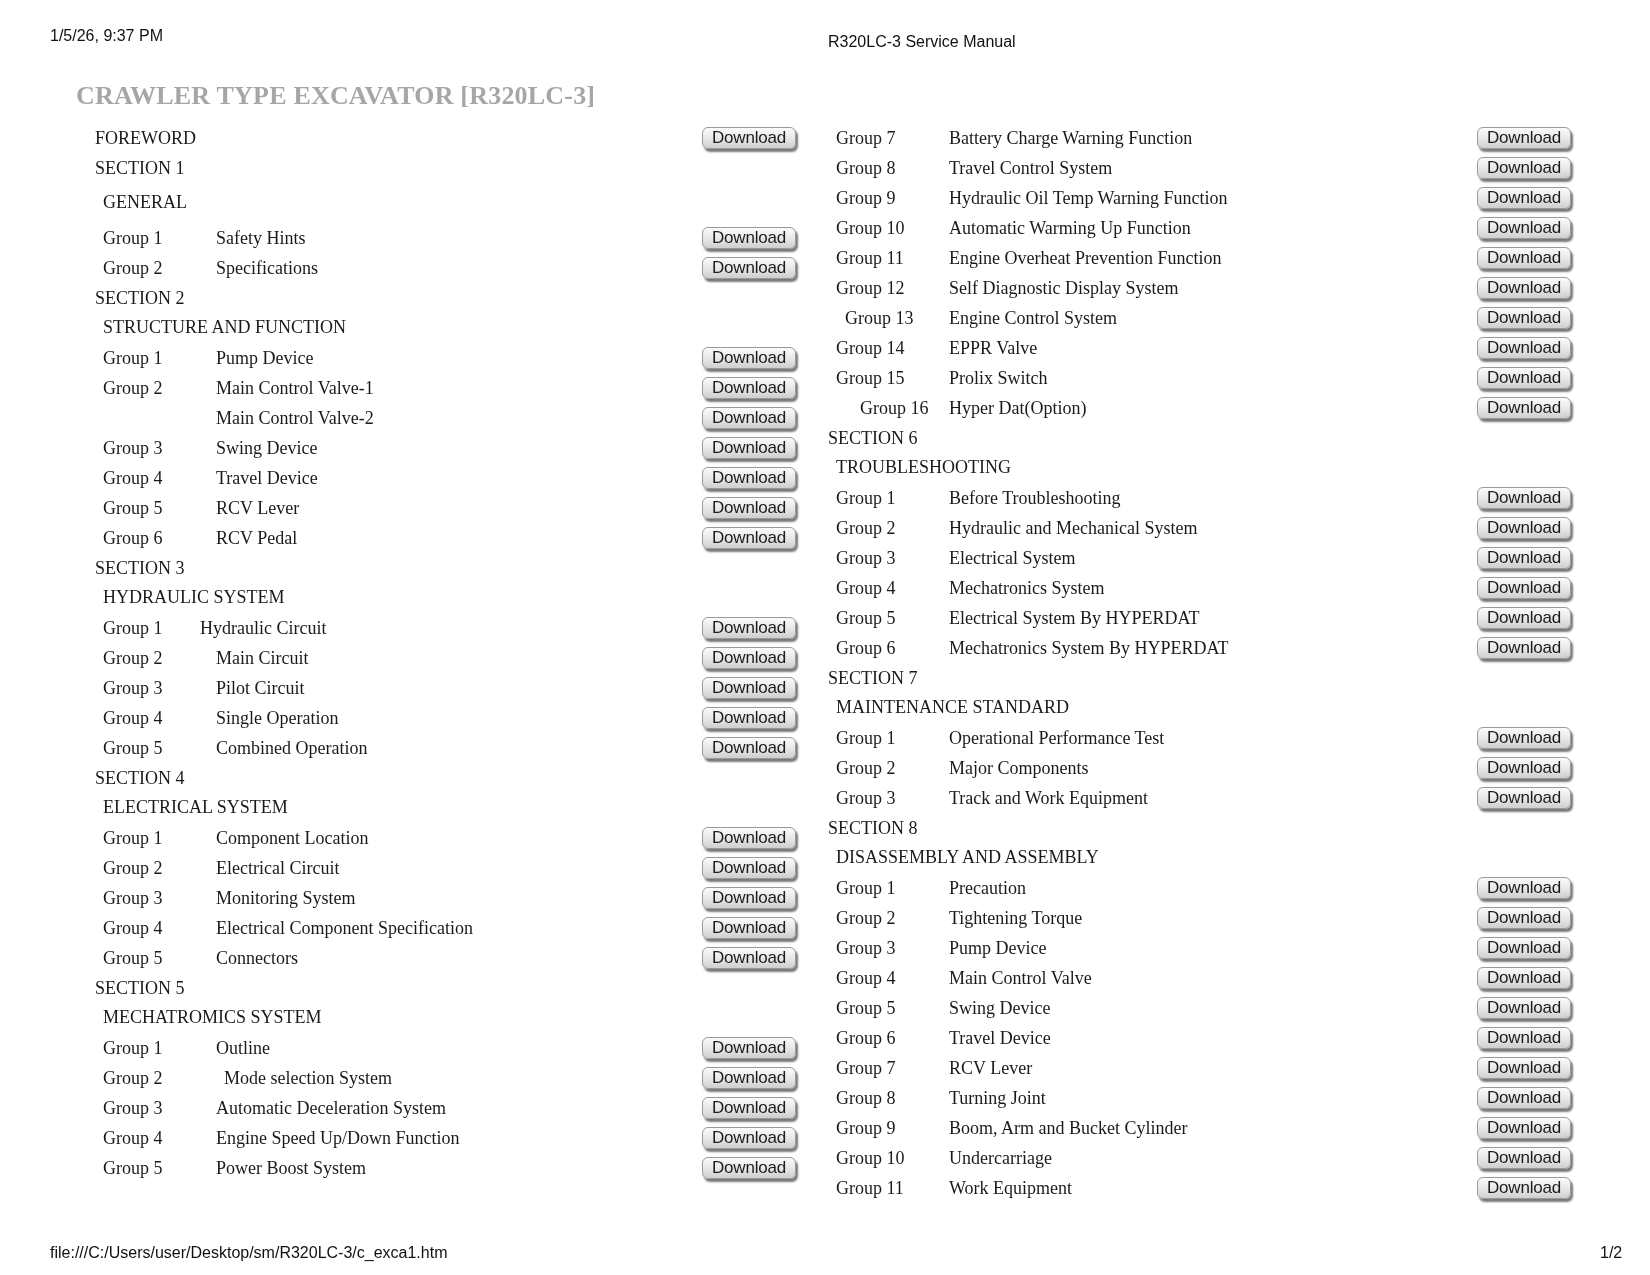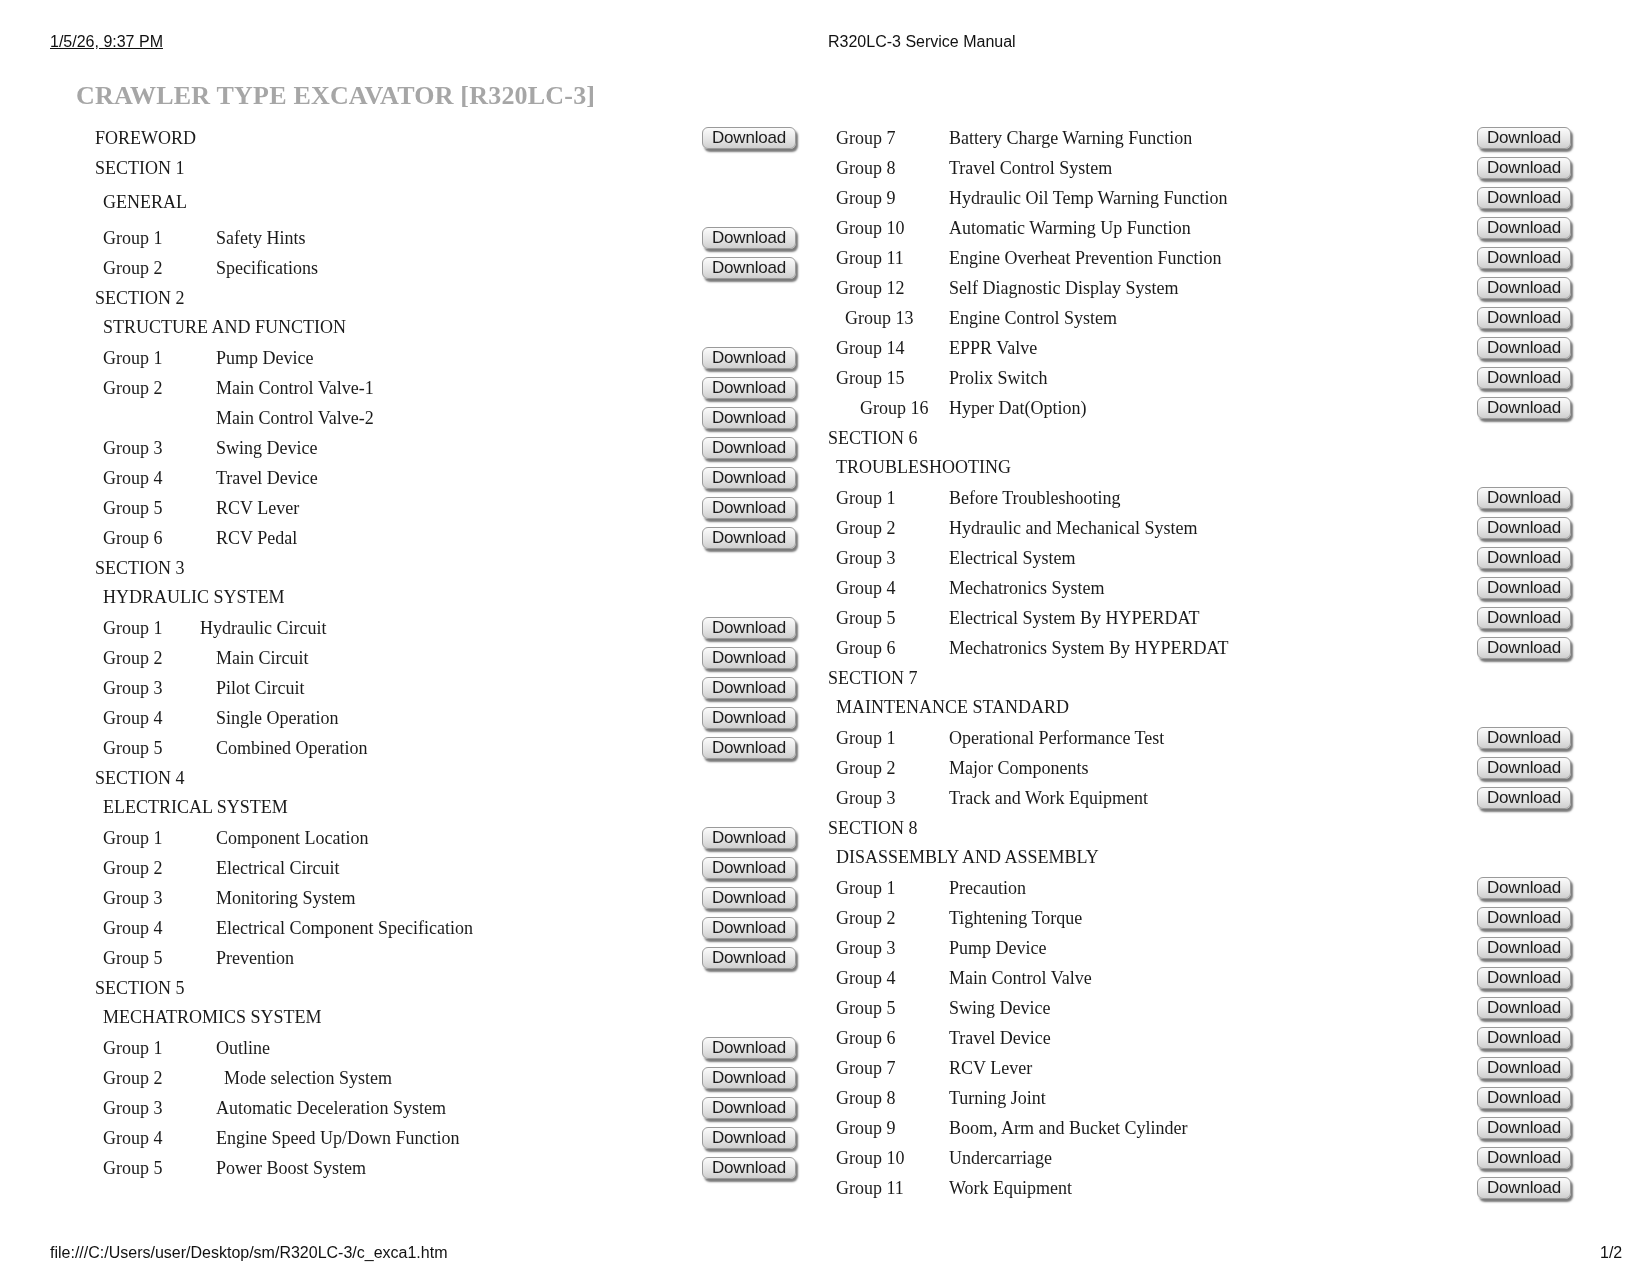--- a/index.html
+++ b/index.html
@@ -19,21 +19,21 @@
     background:linear-gradient(#fbfbfb, #e6e6e6 55%, #cfcfcf);
     box-shadow:2px 3px 2px #7a7a7a;
     font-family:"Liberation Sans", sans-serif; font-size:17px; color:#1c1c1c;
     display:flex; align-items:center; justify-content:center; padding:0; cursor:pointer;
     letter-spacing:-0.2px;
   }
 </style>
 </head>
 <body>
 
-<div class="print-hdr" style="left:50px;top:33px;text-decoration:underline;">1/5/26, 9:37 PM</div>
+<div class="print-hdr" style="left:50px;top:27px;">1/5/26, 9:37 PM</div>
 <div class="print-hdr" style="left:828px;top:33px;">R320LC-3 Service Manual</div>
 
 <div class="title">CRAWLER TYPE EXCAVATOR [R320LC-3]</div>
 
 <div class="col left" id="leftcol">
     <div class="row">
       <span style="left: 95px;">FOREWORD</span>
       <button class="dl-btn" style="left: 702px;">Download</button>
     </div>
     <div class="row sec" style="height: 30px;">
@@ -145,21 +145,21 @@
       <span style="left: 216px;">Monitoring System</span>
       <button class="dl-btn" style="left: 702px;">Download</button>
     </div>
     <div class="row">
       <span style="left: 103px;">Group 4</span>
       <span style="left: 216px;">Electrical Component Specification</span>
       <button class="dl-btn" style="left: 702px;">Download</button>
     </div>
     <div class="row">
       <span style="left: 103px;">Group 5</span>
-      <span style="left: 216px;">Prevention</span>
+      <span style="left: 216px;">Connectors</span>
       <button class="dl-btn" style="left: 702px;">Download</button>
     </div>
     <div class="row sec">
       <span style="left: 95px;">SECTION 5</span>
     </div>
     <div class="row sub">
       <span style="left: 103px;">MECHATROMICS SYSTEM</span>
     </div>
     <div class="row">
       <span style="left: 103px;">Group 1</span>

